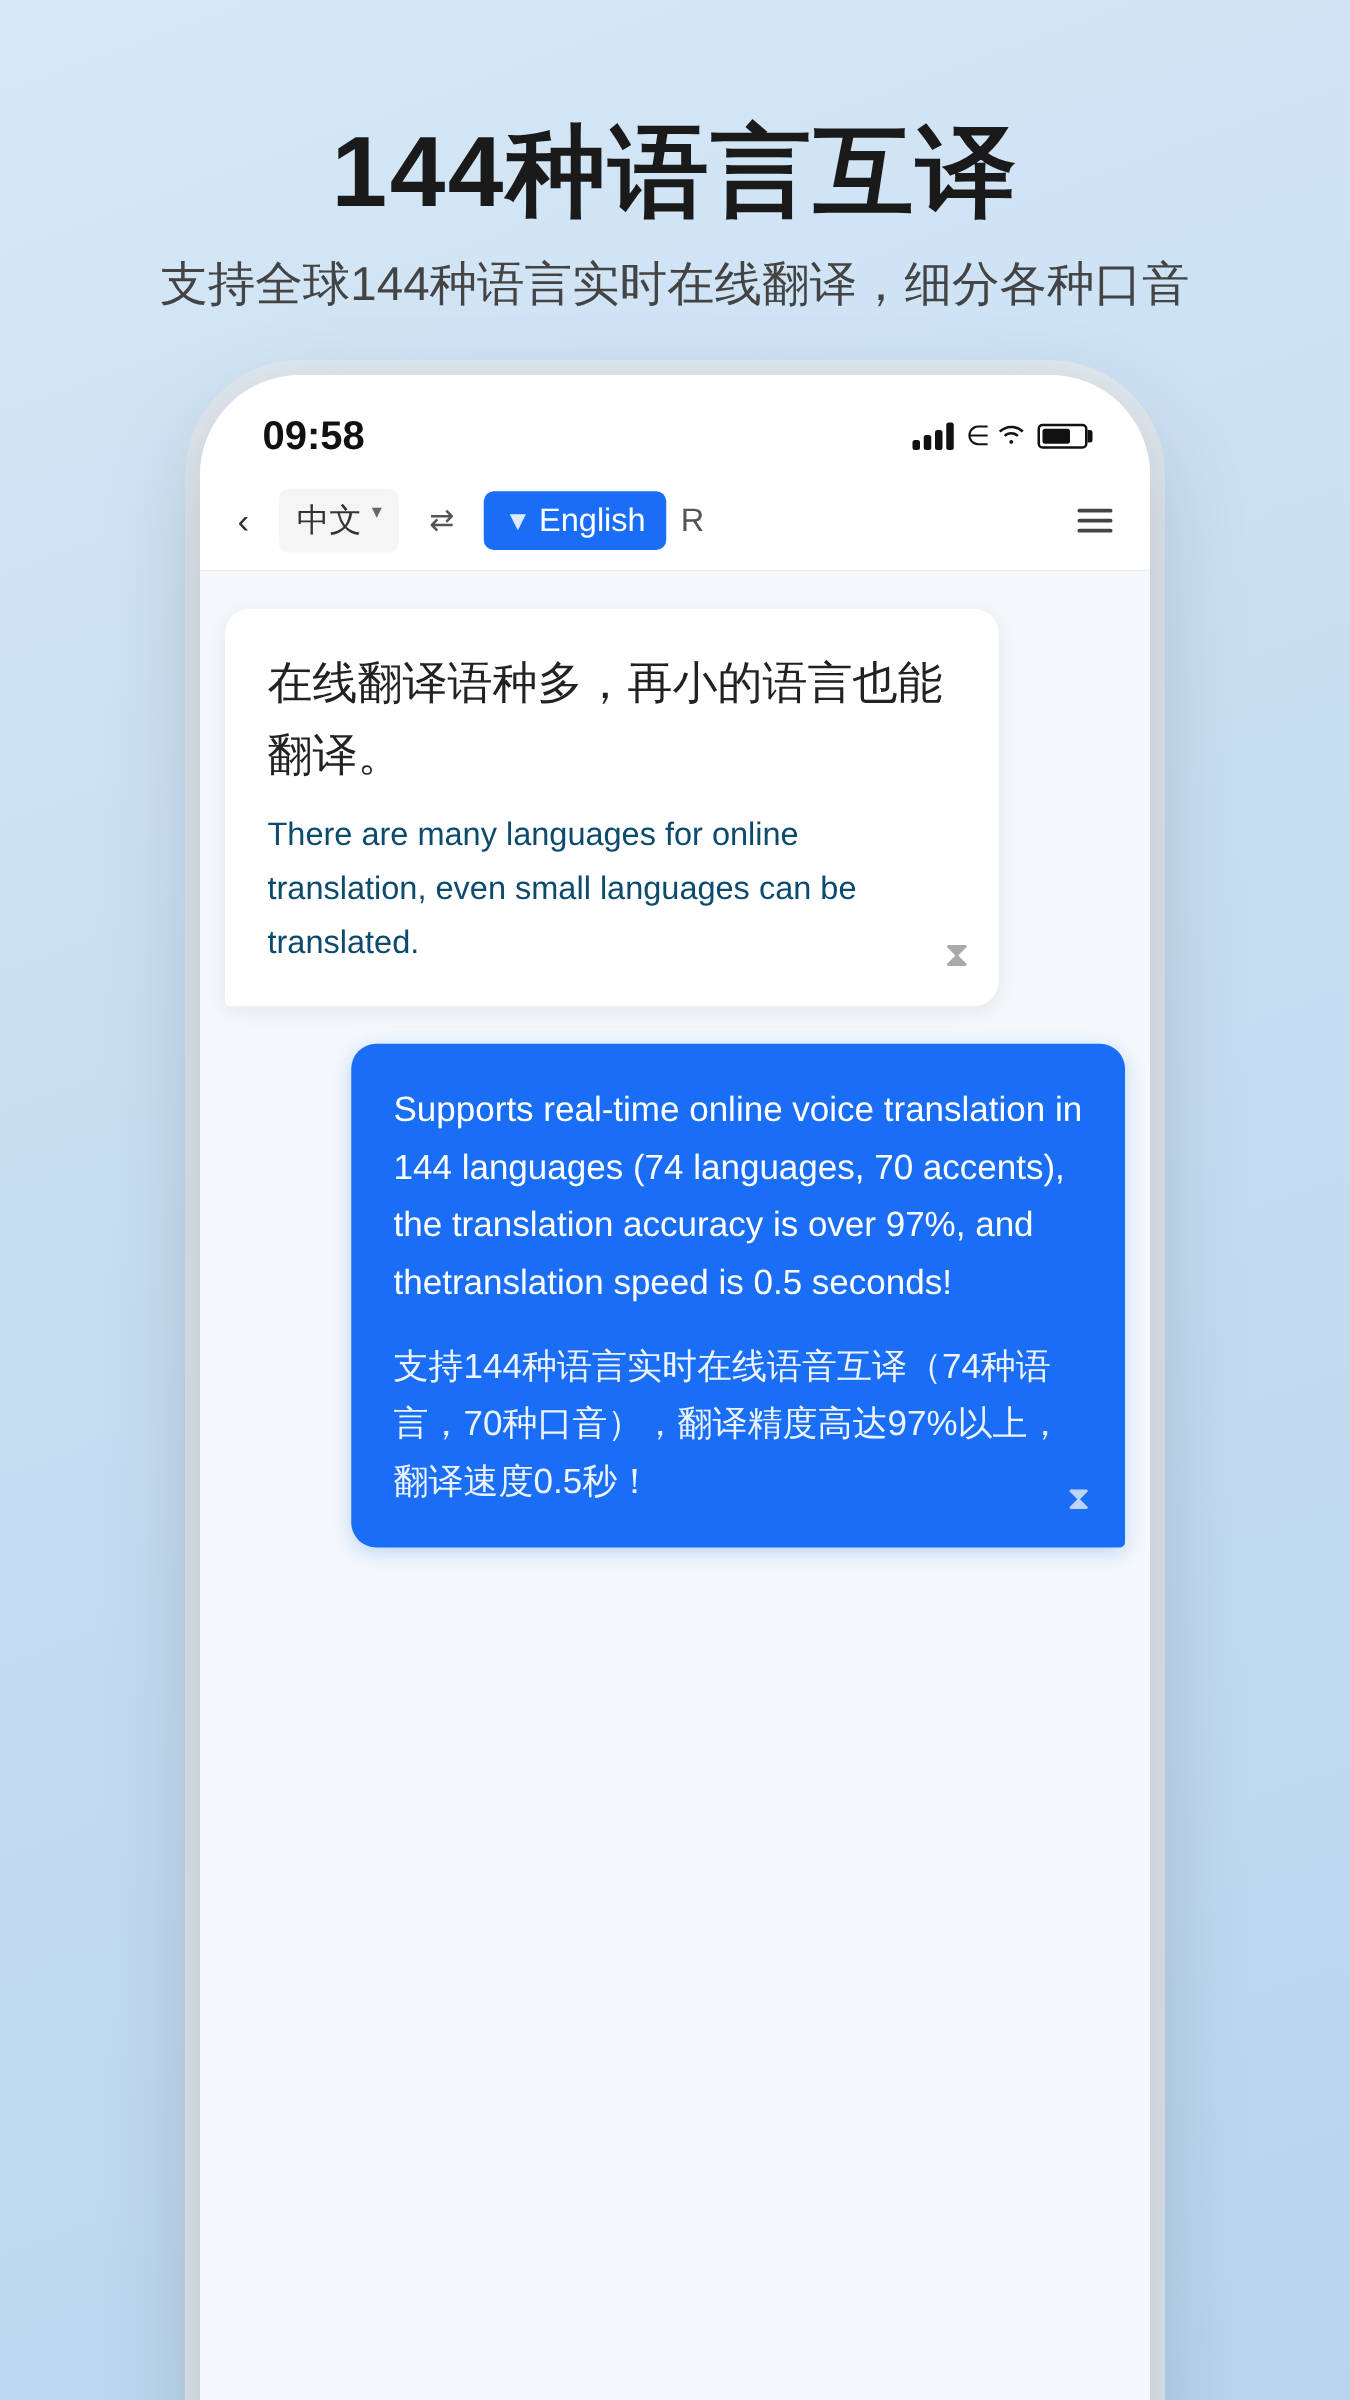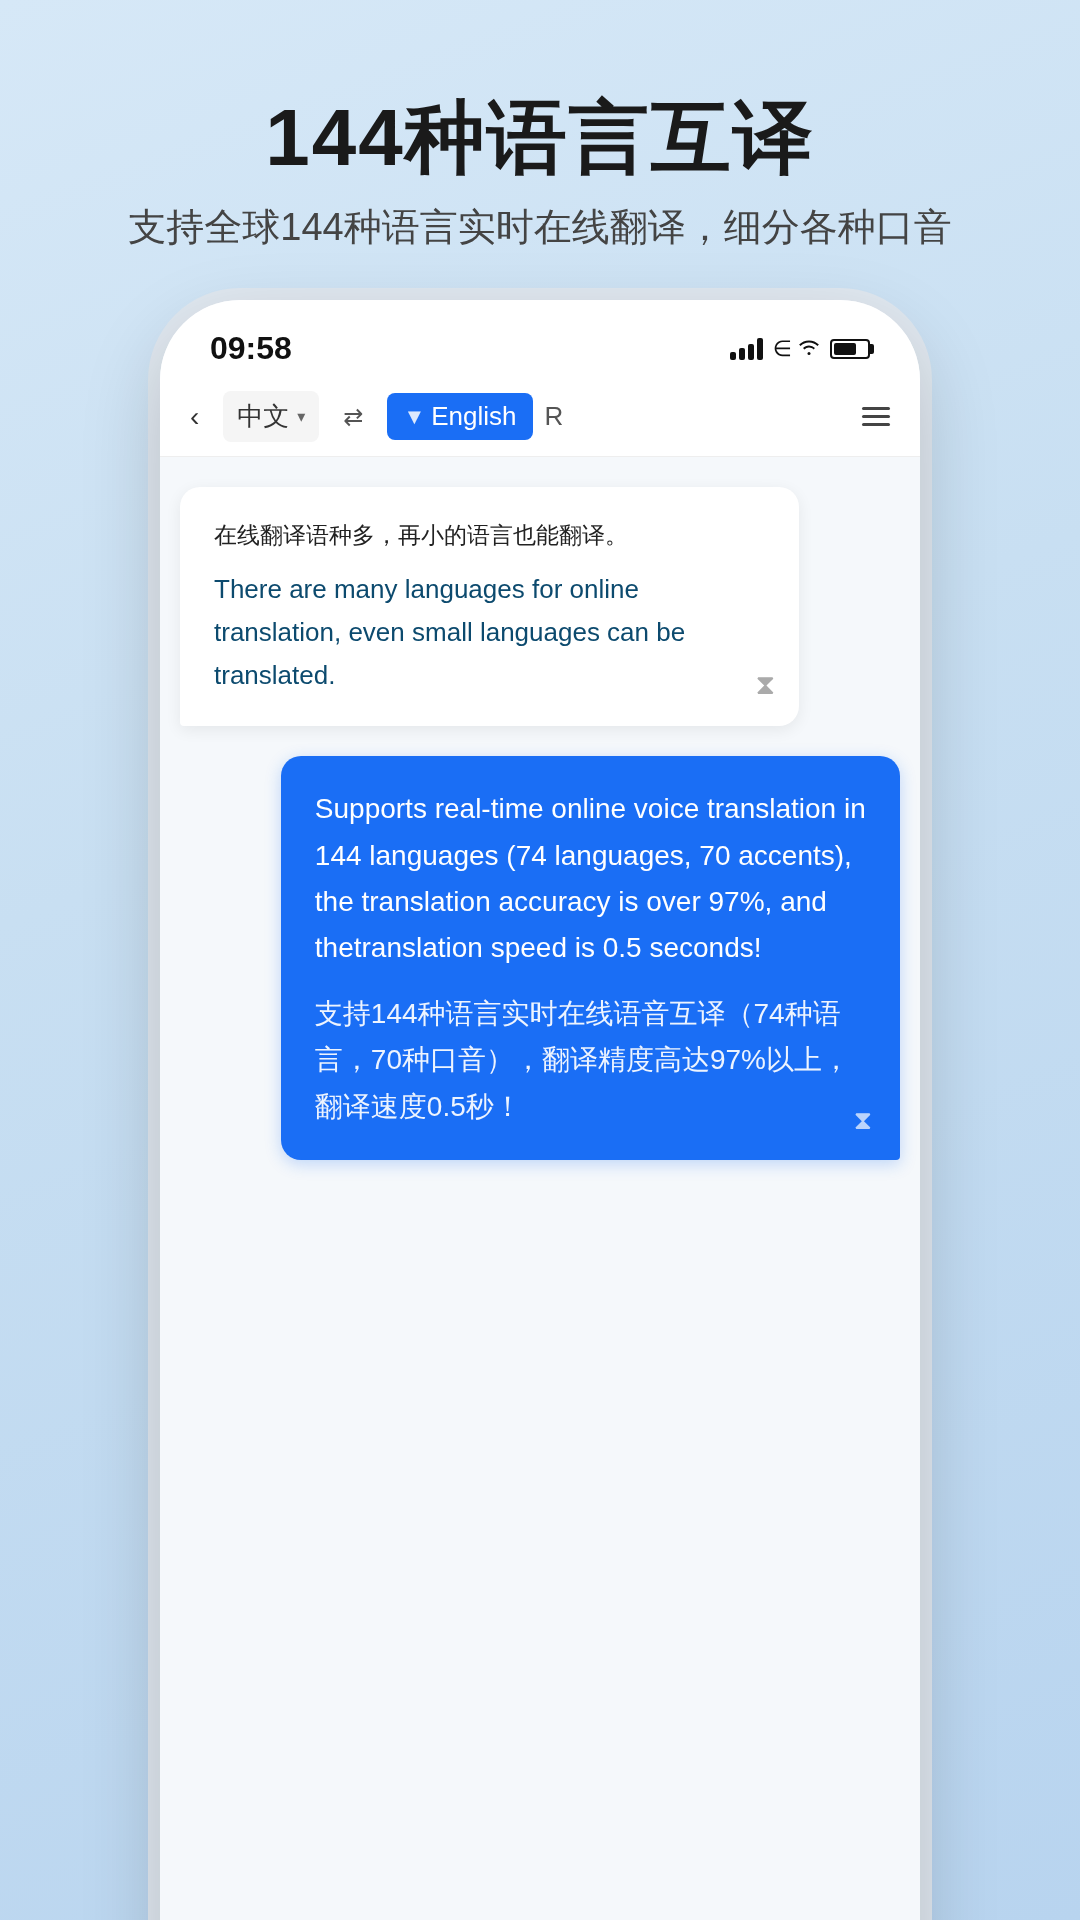--- a/index.html
+++ b/index.html
@@ -119,21 +119,20 @@
       border-bottom: 1px solid #eee;
       gap: 16px;
     }
     .nav-back {
       font-size: 28px;
       color: #333;
       margin-right: 8px;
     }
     .lang-selector {
       display: flex;
-      align-items: center;
       gap: 8px;
       background: #f5f5f5;
       border-radius: 8px;
       padding: 8px 14px;
       font-size: 26px;
       color: #333;
     }
     .lang-selector .arrow {
       font-size: 16px;
       color: #666;
@@ -197,21 +196,21 @@
     .bubble-left {
       align-self: flex-start;
       background: #fff;
       border-radius: 20px 20px 20px 4px;
       padding: 30px 34px;
       max-width: 86%;
       box-shadow: 0 4px 16px rgba(0,0,0,0.07);
       position: relative;
     }
     .bubble-left-text-cn {
-      font-size: 23px;
+      font-size: 36px;
       color: #222;
       line-height: 1.6;
       margin-bottom: 14px;
     }
     .bubble-left-text-en {
       font-size: 26px;
       color: #0c4a6e;
       line-height: 1.65;
     }
     .sound-icon {

